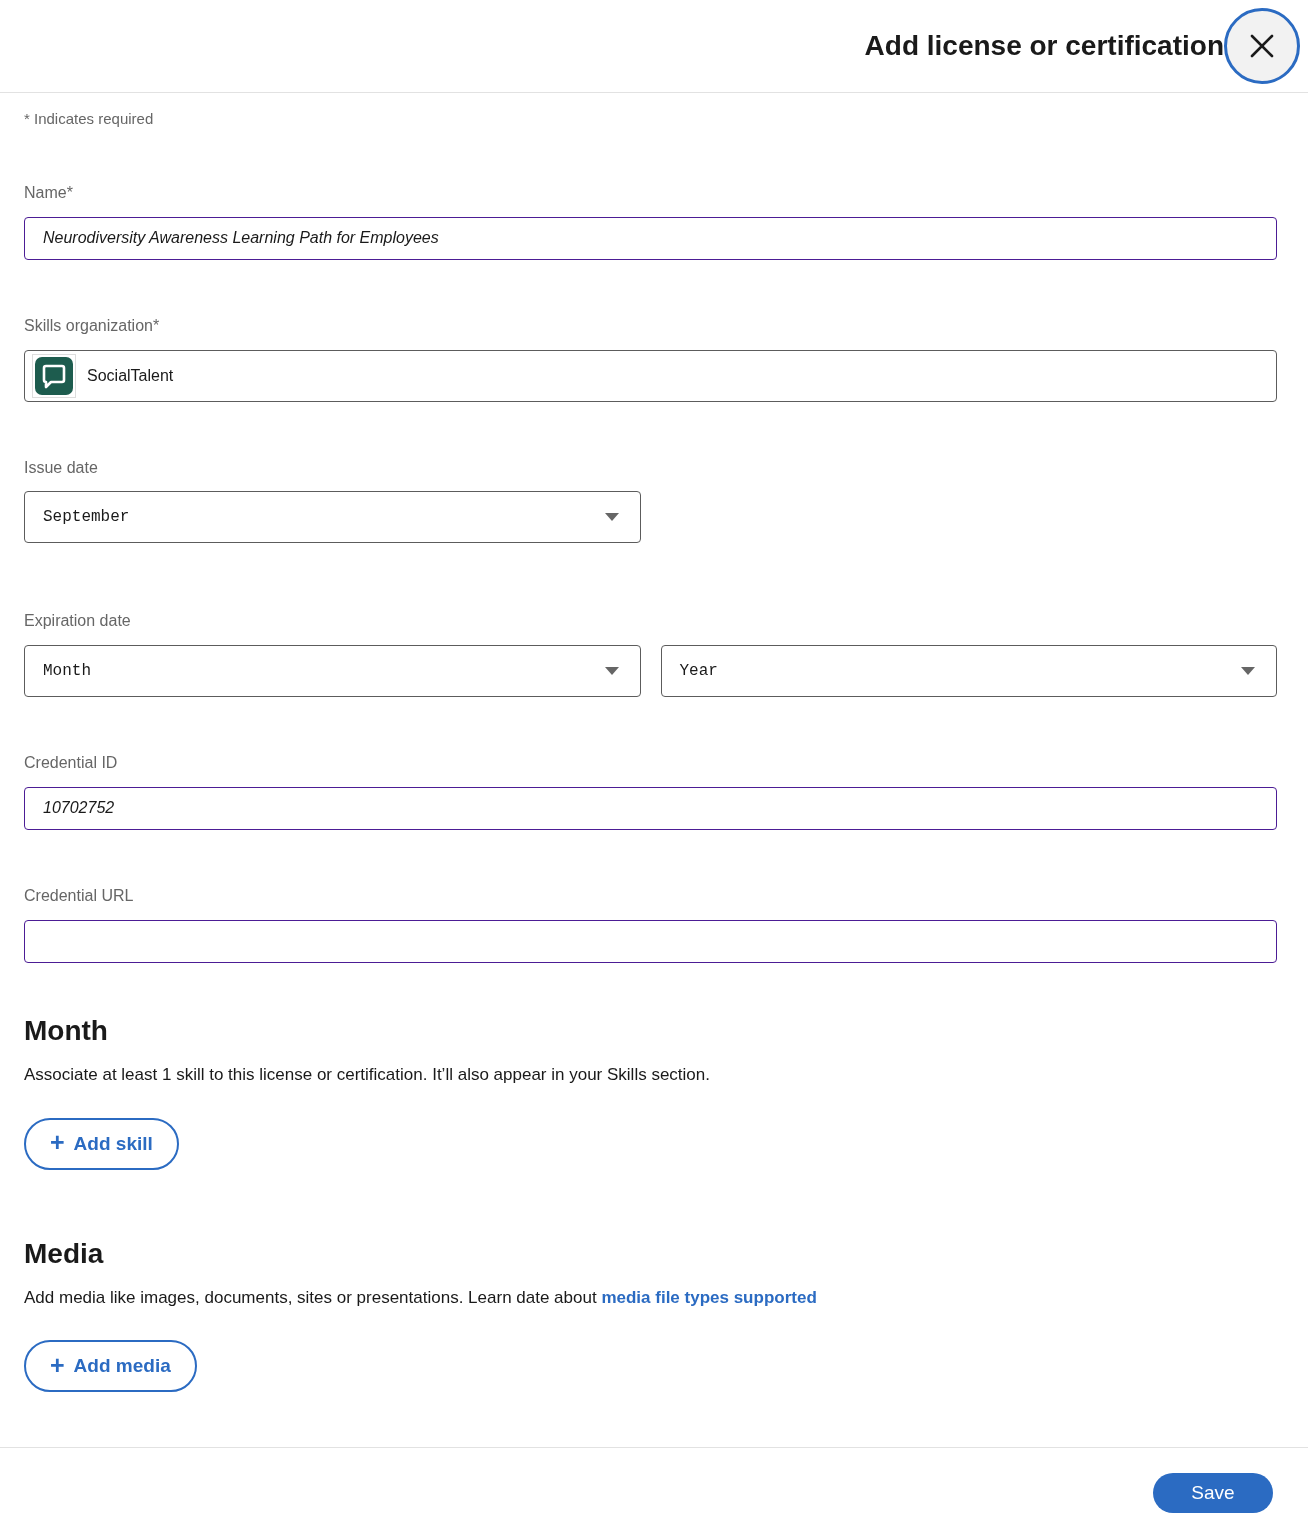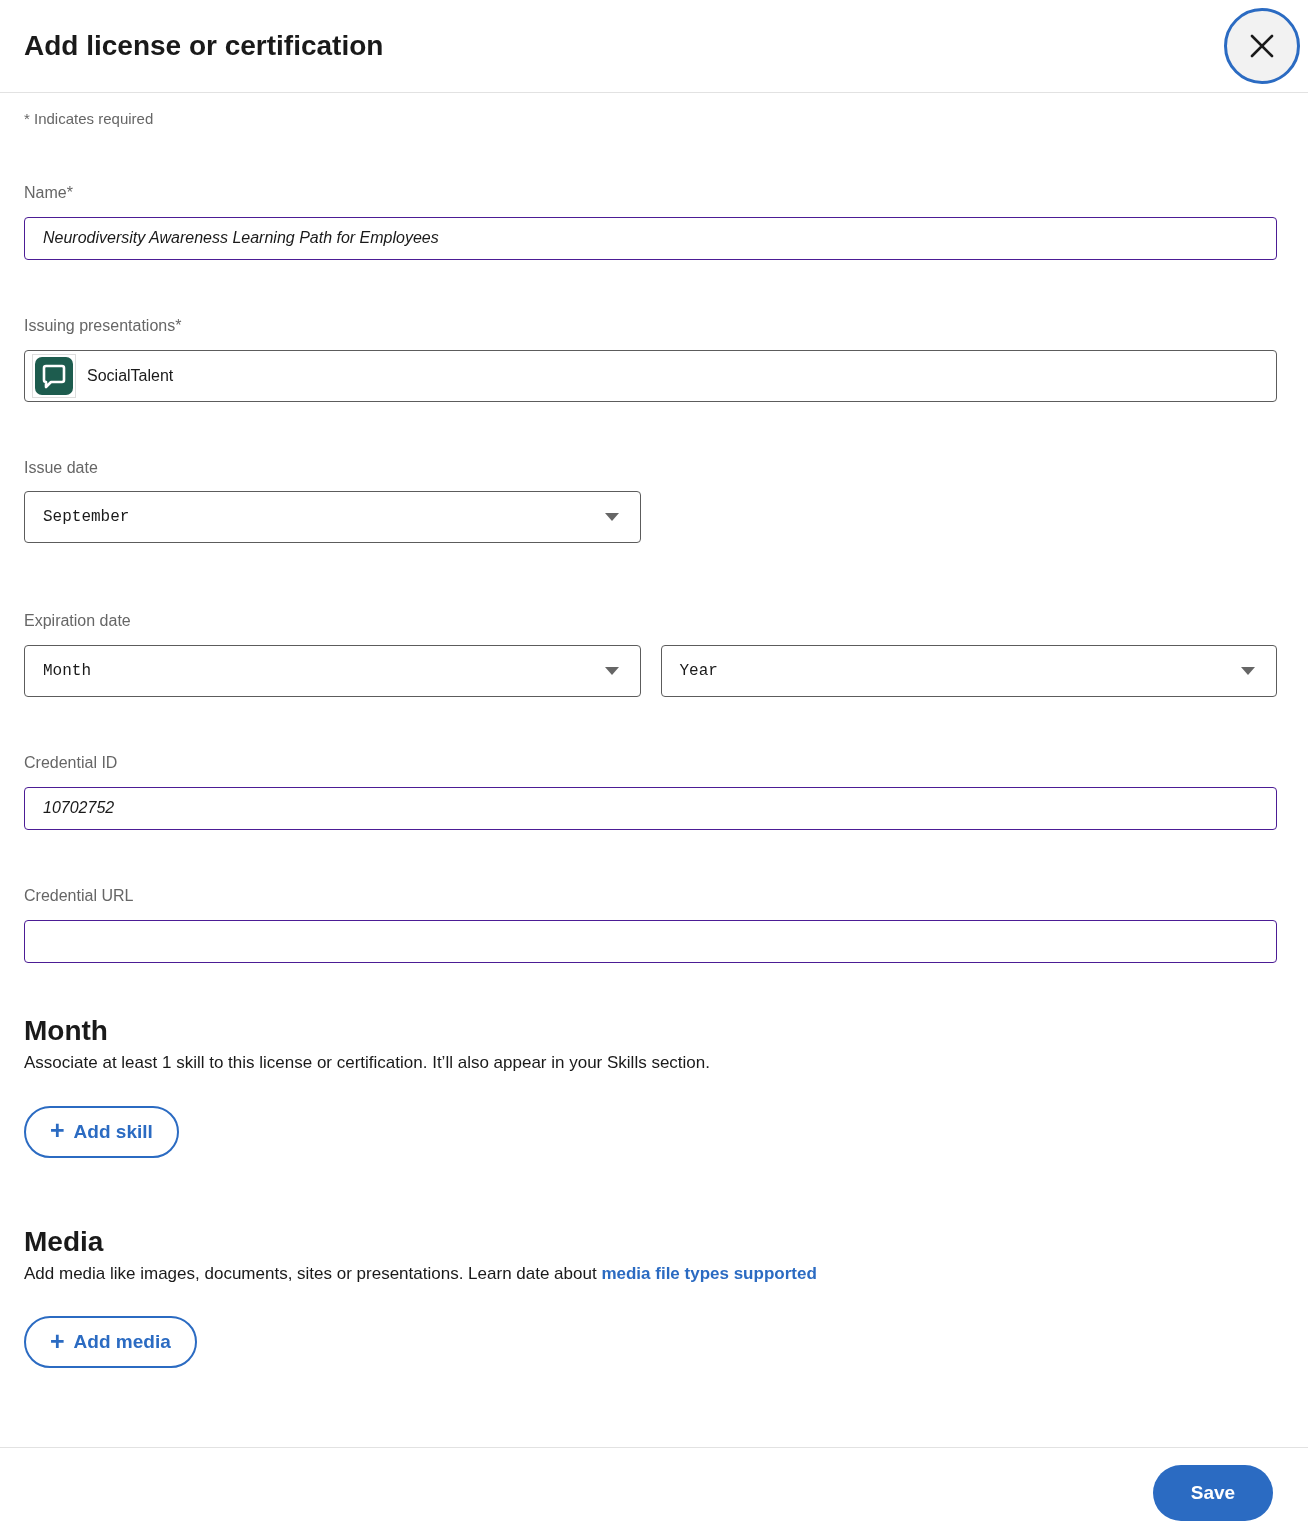--- a/index.html
+++ b/index.html
@@ -3,21 +3,21 @@
 <meta charset="utf-8">
 <style>
   * { margin:0; padding:0; box-sizing:border-box; }
   html,body { width:1308px; height:1538px; background:#fff; }
   body { font-family:"Liberation Sans", sans-serif; color:#1a1a1a; position:relative; overflow:hidden; }
 
   .modal { width:100%; height:100%; background:#fff; position:relative; }
 
   
   .modal-header {
-    height:93px; display:flex; align-items:center; justify-content:space-between;
+    height:93px; display:flex; align-items:center; justify-content:flex-end;
     padding:0 8px 0 24px; border-bottom:1px solid #e2e2e2;
   }
   .modal-title { font-size:28px; font-weight:700; color:#1a1a1a; }
   .close-button {
     width:76px; height:76px; border-radius:50%;
     border:3px solid var(--accent); background:#f2f2f2;
     display:flex; align-items:center; justify-content:center; cursor:pointer;
   }
 
   
@@ -51,41 +51,41 @@
     padding:0 21px 0 18px; font-size:16px; color:#1a1a1a; cursor:pointer;font-family:Liberation Mono, monospace;
   }
   .caret {
     width:0; height:0; flex:0 0 auto;
     border-left:7px solid transparent; border-right:7px solid transparent;
     border-top:8px solid #666;
   }
 
   .section-heading { font-size:28px; font-weight:700; color:#1a1a1a; margin-top:52px; }
   .section-heading.media { margin-top:68px; }
-  .section-desc { font-size:17px; color:#1a1a1a; margin-top:4px; line-height:1.4; }
+  .section-desc { font-size:17px; color:#1a1a1a; margin-top:16px; line-height:1.4; }
   .media-link { color:var(--accent); font-weight:700; text-decoration:none; cursor:pointer;text-align:right; }
 
   .pill-button {
     margin-top:31px; height:52px; padding:0 24px;
     border:2px solid var(--accent); border-radius:26px; background:#fff;
     color:var(--accent); font-size:19px; font-weight:700;
     display:inline-flex; align-items:center; gap:9px; cursor:pointer;
     font-family:"Liberation Sans", sans-serif;
   }
   .plus-icon { font-size:25px; font-weight:600; line-height:1; margin-top:-2px; }
 
   
   .modal-footer {
     position:absolute; left:0; right:0; bottom:0; height:91px; background:#fff;
     border-top:1px solid #e2e2e2;
     display:flex; align-items:center; justify-content:flex-end; padding-right:35px;
   }
   .save-button {
-    min-width:120px; height:56px; border:none; border-radius:28px;
-    background:var(--accent); color:#fff; font-size:19px; font-weight:700;
+    min-width:120px; height:40px; border:none; border-radius:28px;
+    background:var(--accent); color:#fff; font-size:19px; font-weight:400;
     cursor:pointer; font-family:"Liberation Sans", sans-serif; padding:0 28px;
   }
 </style>
 </head>
 <body>
 
 <div class="modal">
 
   <div class="modal-header">
     <h1 class="modal-title">Add license or certification</h1>
@@ -101,21 +101,21 @@
   <div class="modal-body">
 
     <p class="required-note">* Indicates required</p>
 
     <div class="field-group">
       <label class="field-label">Name*</label>
       <input class="text-input" type="text" value="Neurodiversity Awareness Learning Path for Employees" style="">
     </div>
 
     <div class="field-group">
-      <label class="field-label">Issuing presentations*</label>
+      <label class="field-label">Skills organization*</label>
       <div class="org-input">
         <span class="org-logo">
           <svg width="38" height="38" viewBox="0 0 38 38">
             <rect x="0" y="0" width="38" height="38" rx="7" fill="#1d5c4e"></rect>
             <path d="M11 10 h16 a2 2 0 0 1 2 2 v12 a2 2 0 0 1 -2 2 h-11 l-5 5 v-5 a2 2 0 0 1 -2 -2 v-12 a2 2 0 0 1 2 -2 z" fill="none" stroke="#ffffff" stroke-width="2.6" stroke-linejoin="round" transform="translate(0,-1)"></path>
           </svg>
         </span>
         <span class="org-value">SocialTalent</span>
       </div>
     </div>

